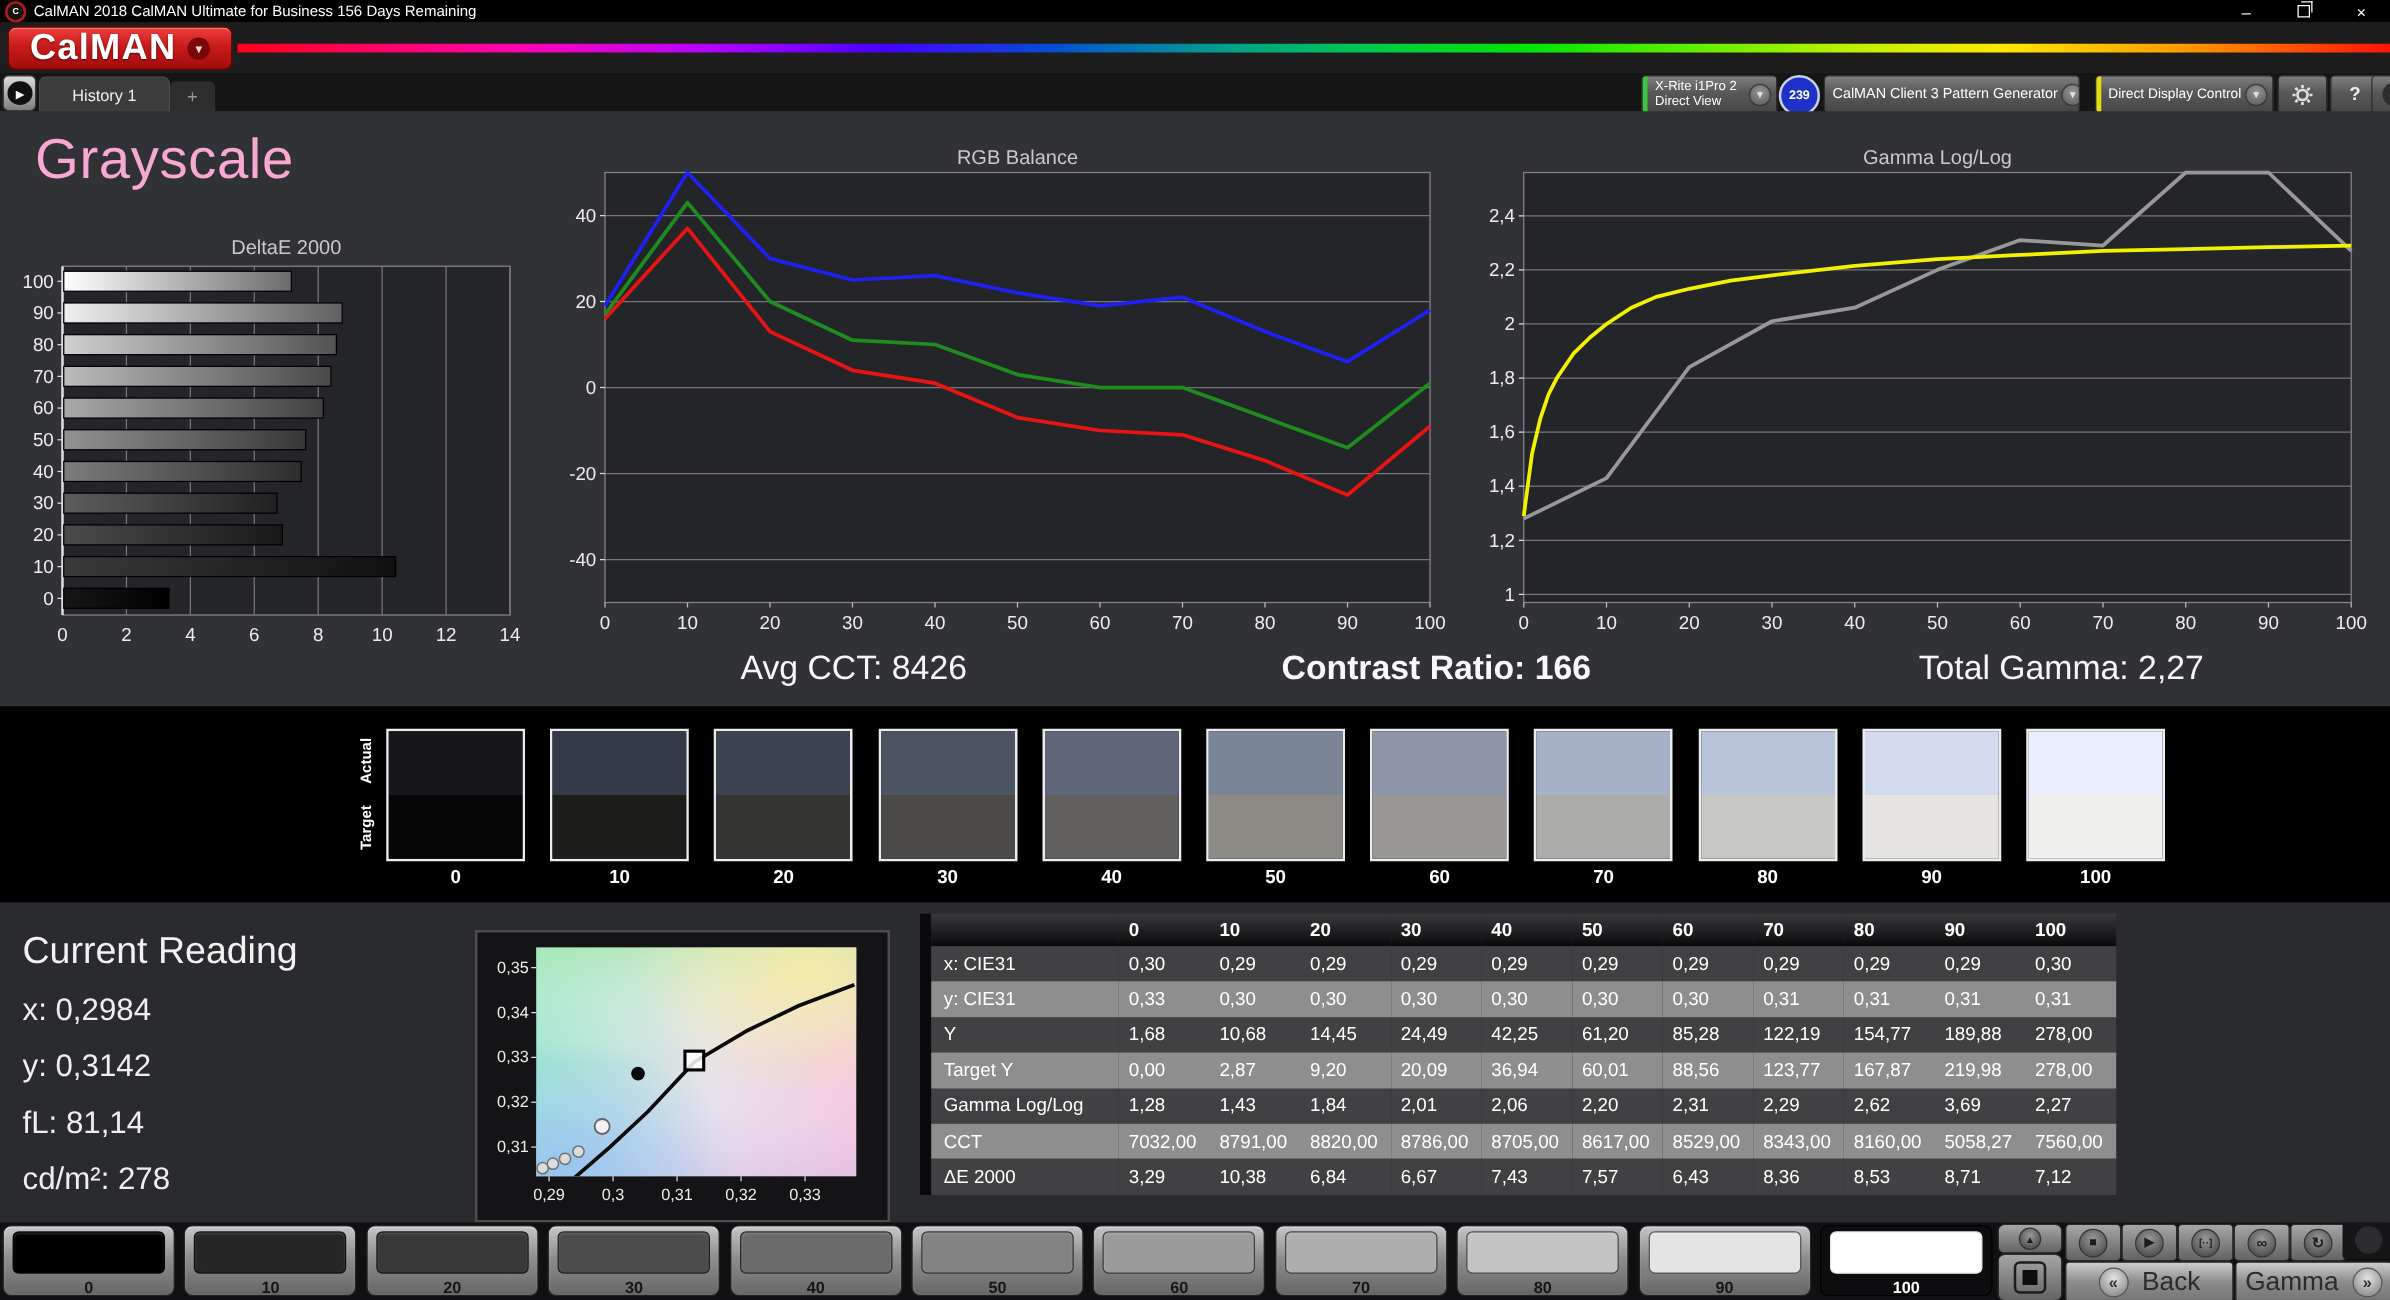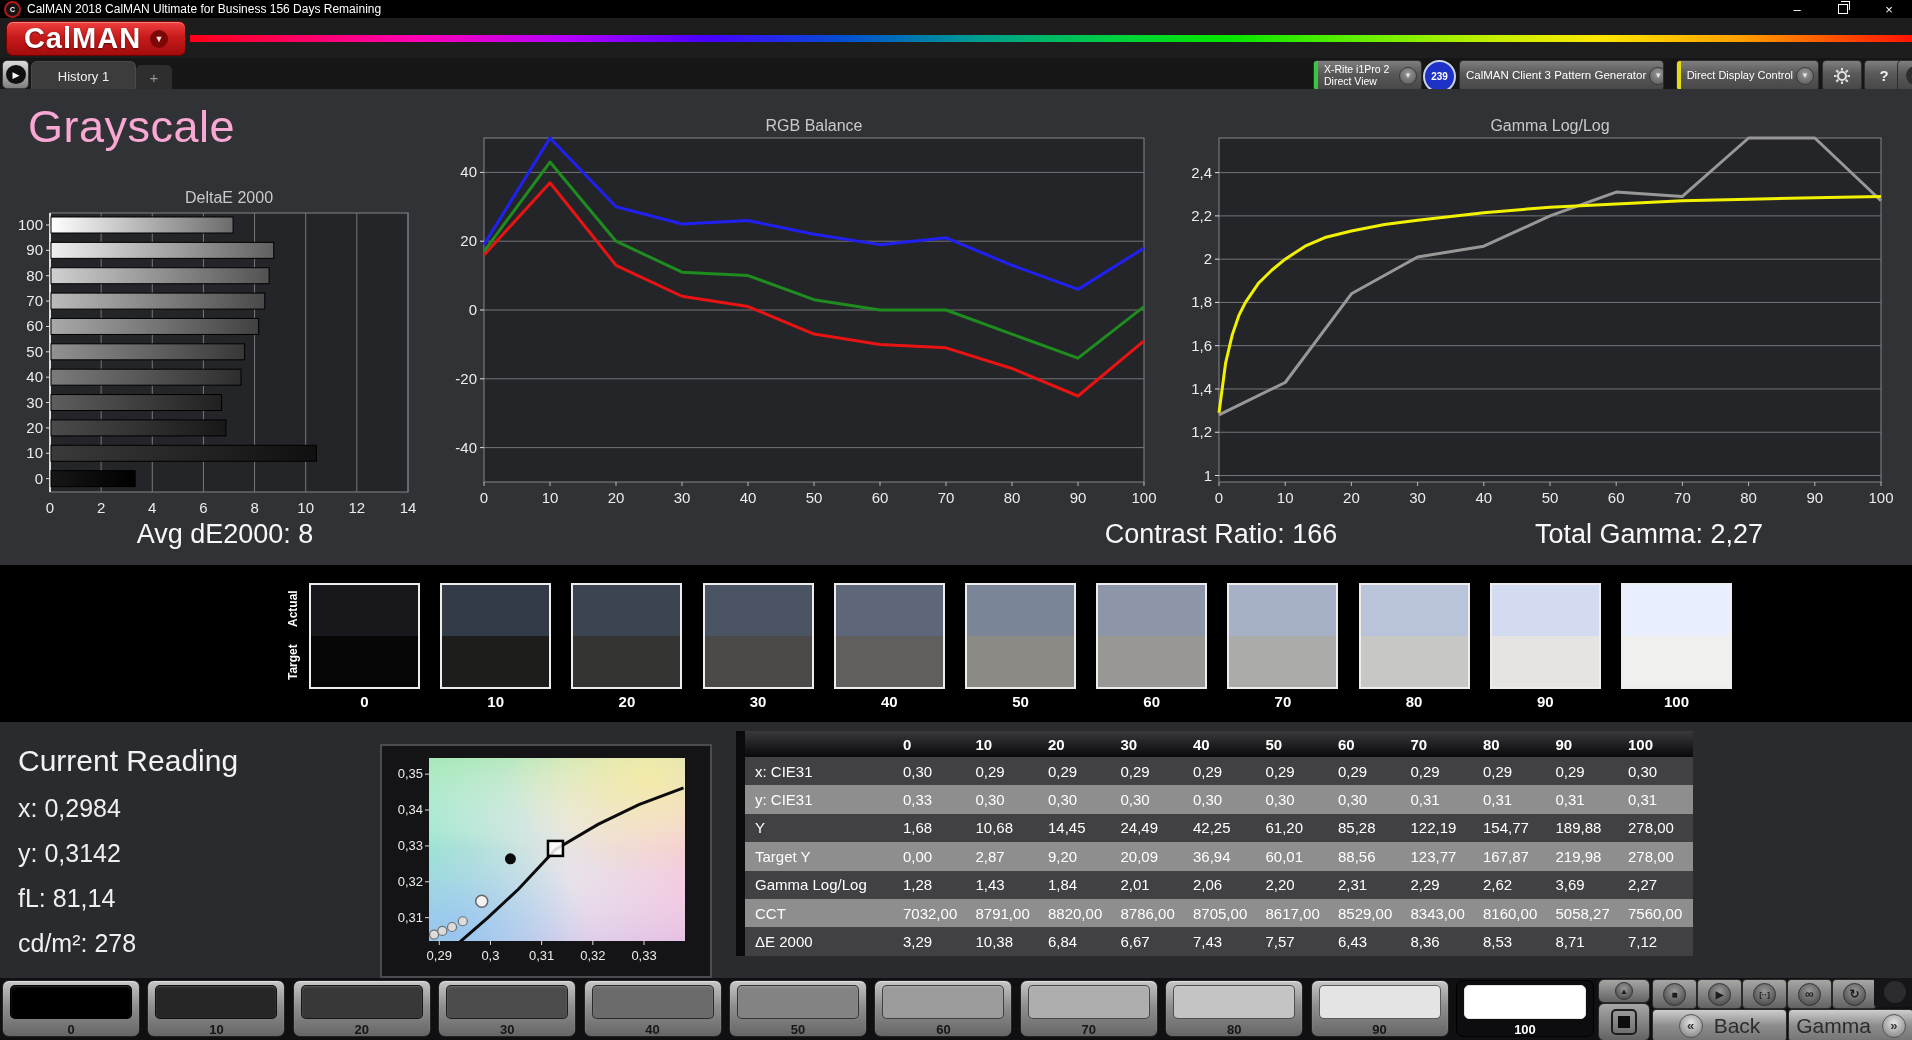--- a/index.html
+++ b/index.html
@@ -361,22 +361,22 @@
         <text x="492.4" y="394" text-anchor="middle" font-size="15" fill="#ececec" font-weight="normal">70</text>
         <line x1="558.6" y1="373" x2="558.6" y2="377" stroke="#bbb"></line>
         <text x="558.6" y="394" text-anchor="middle" font-size="15" fill="#ececec" font-weight="normal">80</text>
         <line x1="624.8000000000001" y1="373" x2="624.8000000000001" y2="377" stroke="#bbb"></line>
         <text x="624.8000000000001" y="394" text-anchor="middle" font-size="15" fill="#ececec" font-weight="normal">90</text>
         <line x1="691" y1="373" x2="691" y2="377" stroke="#bbb"></line>
         <text x="691" y="394" text-anchor="middle" font-size="15" fill="#ececec" font-weight="normal">100</text>
         <polyline points="29,305.9308176100629 95.2,273.47798742138366 161.4,184.77358490566036 227.6,147.99371069182394 293.8,137.1761006289308 360,106.88679245283016 426.2,83.0880503144654 492.4,87.41509433962264 558.6,29 624.8000000000001,29 691,91.74213836477988" fill="none" stroke="#989898" stroke-width="3" stroke-linejoin="round"></polyline>
         <polyline points="29,303.76729559748424 35.62,254.0062893081761 42.24,225.8805031446541 48.86,206.40880503144655 55.480000000000004,193.42767295597486 68.72,173.95597484276732 81.96000000000001,160.9748427672956 95.2,150.15723270440253 115.06,137.1761006289308 134.92000000000002,128.52201257861634 161.4,122.03144654088054 194.5,115.54088050314463 227.6,111.2138364779874 293.8,103.6415094339623 360,98.2327044025157 426.2,94.98742138364783 492.4,91.74213836477988 558.6,90.22767295597481 624.8000000000001,88.71320754716987 691,87.41509433962264" fill="none" stroke="#f2f200" stroke-width="3" stroke-linejoin="round"></polyline>
       </svg></div>
-  <div class="stat" style="left:60px;width:330px;">Avg dE2000: 8</div>
-  <div class="stat" style="left:1056px;width:330px;">Contrast Ratio: 166</div>
+  <div class="stat" style="left:518px;width:330px;">Avg CCT: 8426</div>
+  <div class="stat" style="left:984px;width:330px;font-weight:bold;">Contrast Ratio: 166</div>
   <div class="stat" style="left:1484px;width:330px;">Total Gamma: 2,27</div>
 </div>
 
 <div class="abs" id="swatch-strip">
   <div class="rot-label" style="top:18px;">Actual</div>
   <div class="rot-label" style="top:71px;">Target</div>
   <div id="swatch-host">
       <div class="sw-pair" style="left: 309px;">
         <div class="sw-half" style="background: rgb(23, 23, 28);"></div>
         <div class="sw-half" style="background: rgb(6, 6, 6);"></div>

